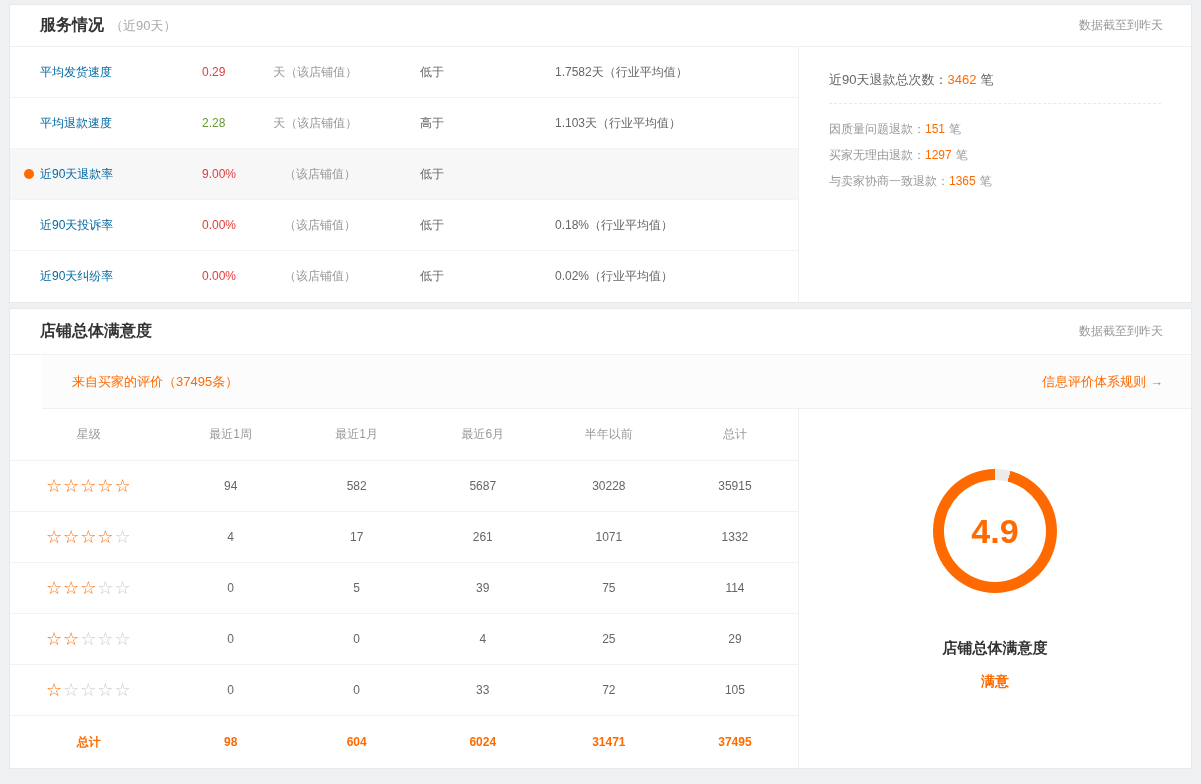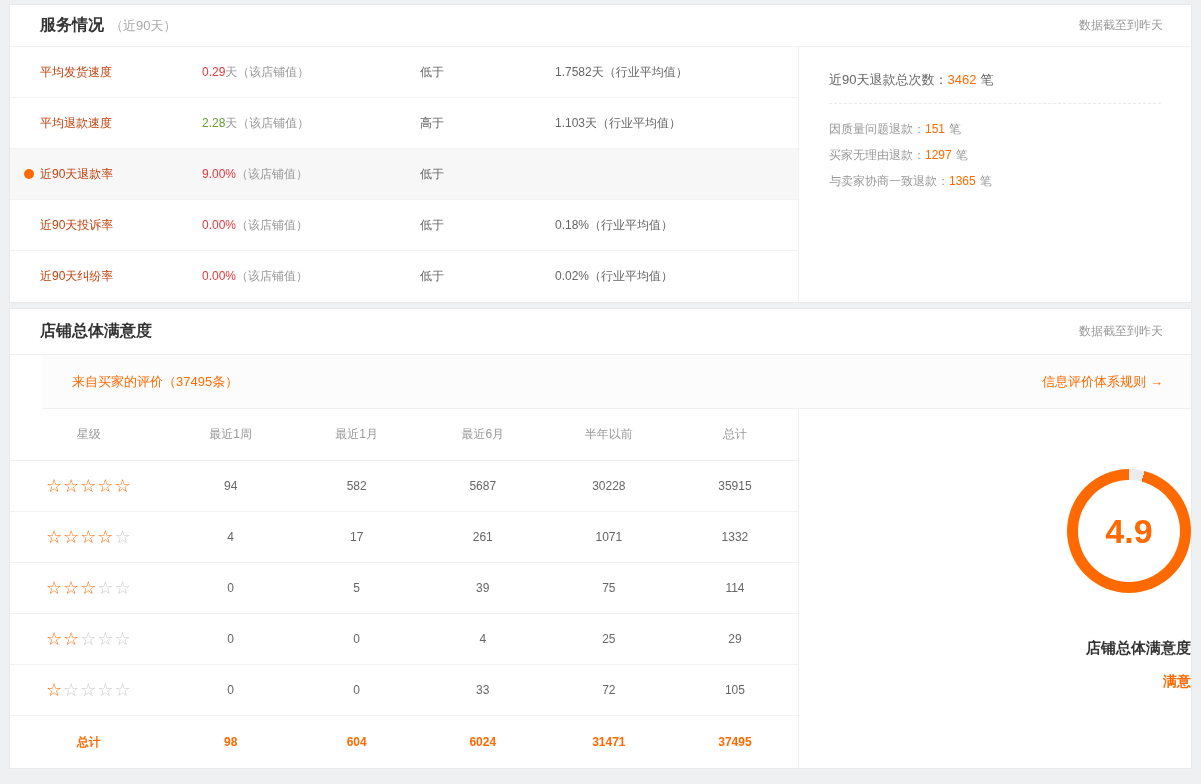--- a/index.html
+++ b/index.html
@@ -34,23 +34,23 @@
     border-bottom:1px solid #f3f3f3;
     position:relative;
   }
   .svc-row:last-child { border-bottom:none;justify-content:center; }
   .svc-row.active { background:#f7f7f8; }
   .svc-dot {
     position:absolute; left:14px; top:50%; margin-top:-5px;
     width:10px; height:10px; border-radius:50%;
     background:#ff6a00;
   }
-  .svc-c1 { width:192px; padding-left:30px; color:#c2410c; }
+  .svc-c1 { width:192px; padding-left:30px; color:#0369a1; }
   .svc-c2 { width:218px; }
-  .svc-c2 .paren { color:#999; }
+  .svc-c2 .paren { color:#999;margin-left:48px; }
   .svc-c3 { width:135px; color:#666; }
   .svc-c4 { flex:1; color:#666; }
   .svc-val { font-weight:400; }
   .refund-panel {
     flex:1;
     border-left:1px solid #f0f0f0;
     padding:24px 30px 0 30px;
   }
   .refund-total { font-size:13px; color:#666; }
   .refund-total .rv { color:#ff6a00; }
@@ -81,21 +81,21 @@
   .rate-row.totals { height:52px; border-bottom:none; font-weight:700; color:#ff6a00; }
   .rc { text-align:center; }
   .rc1 { width:20%; }
   .rcn { width:16%; }
   .stars { font-size:18px; letter-spacing:1px; line-height:1; white-space:nowrap; }
   .stars .on { color:#ff6a00; }
   .stars .off { color:#c9c9c9; }
   .gauge-panel {
     flex:1;
     border-left:1px solid #f0f0f0;
-    display:flex; flex-direction:column; align-items:flex-end;
+    display:flex; flex-direction:column; align-items:center;
     padding-top:60px;
   }
   .gauge-ring {
     width:124px; height:124px; border-radius:50%;
     position:relative;
   }
   .gauge-inner {
     position:absolute; inset:11px;
     background:#fff; border-radius:50%;
     display:flex; align-items:center; justify-content:center;

